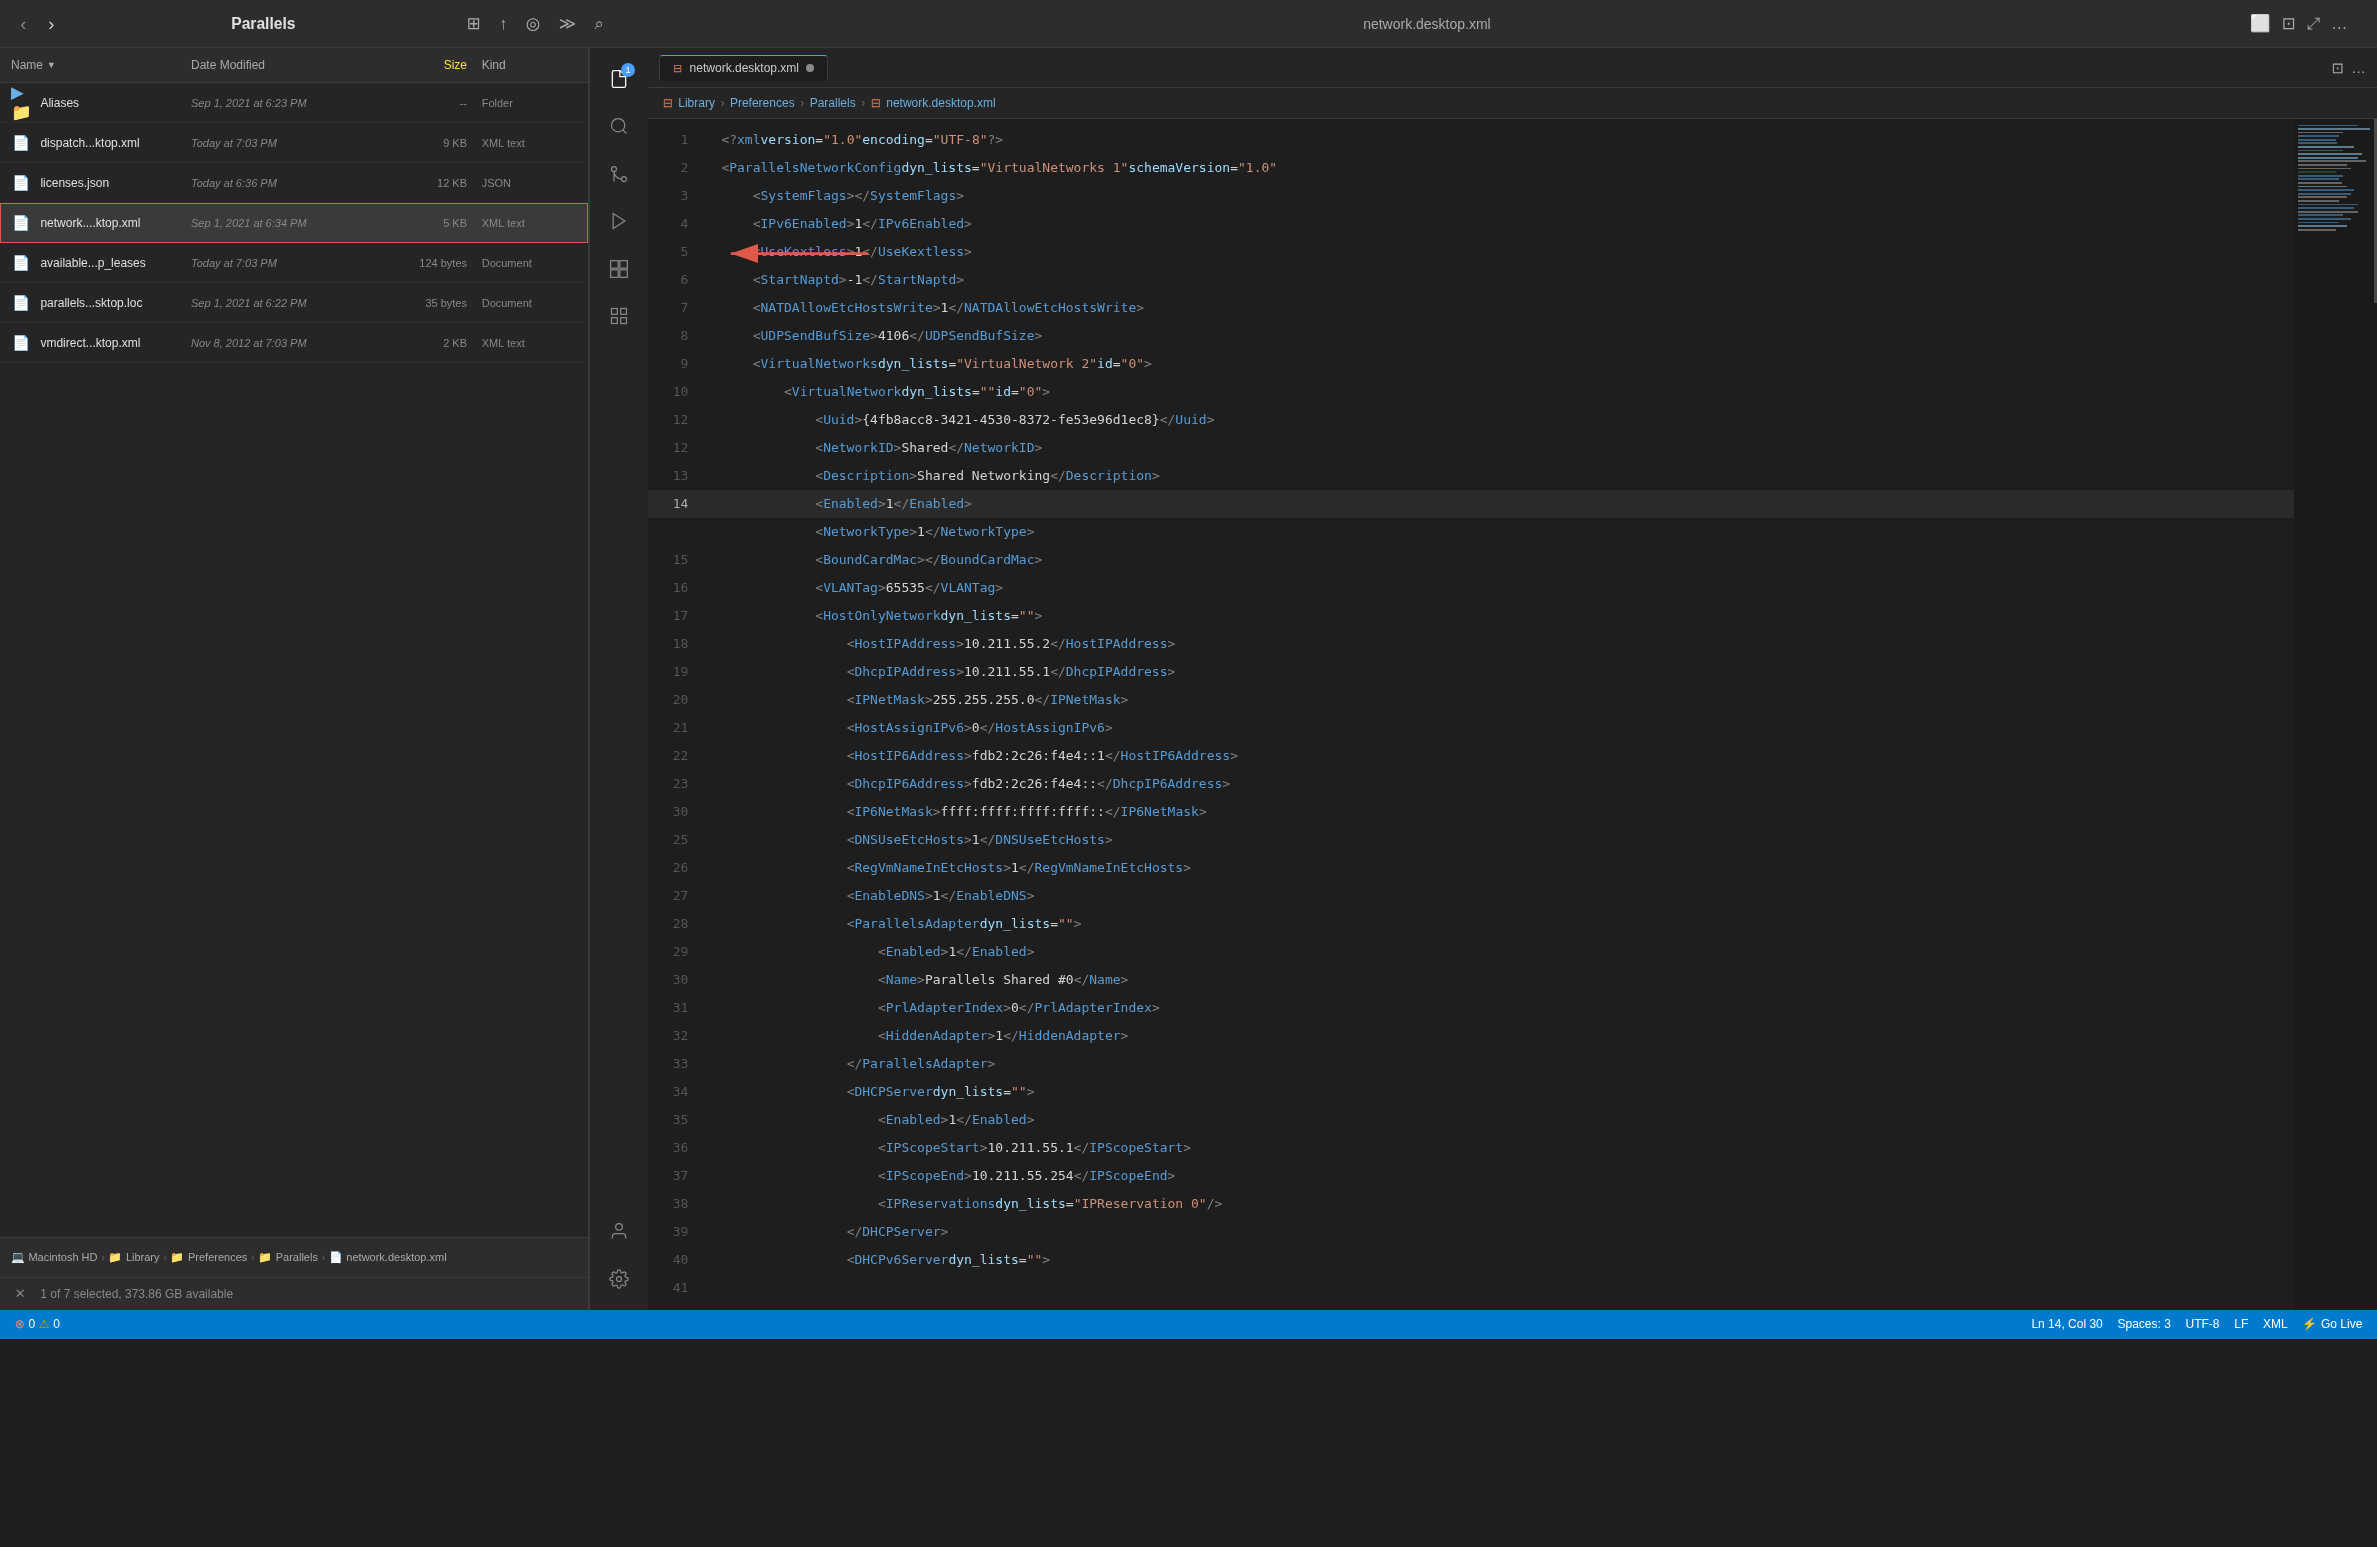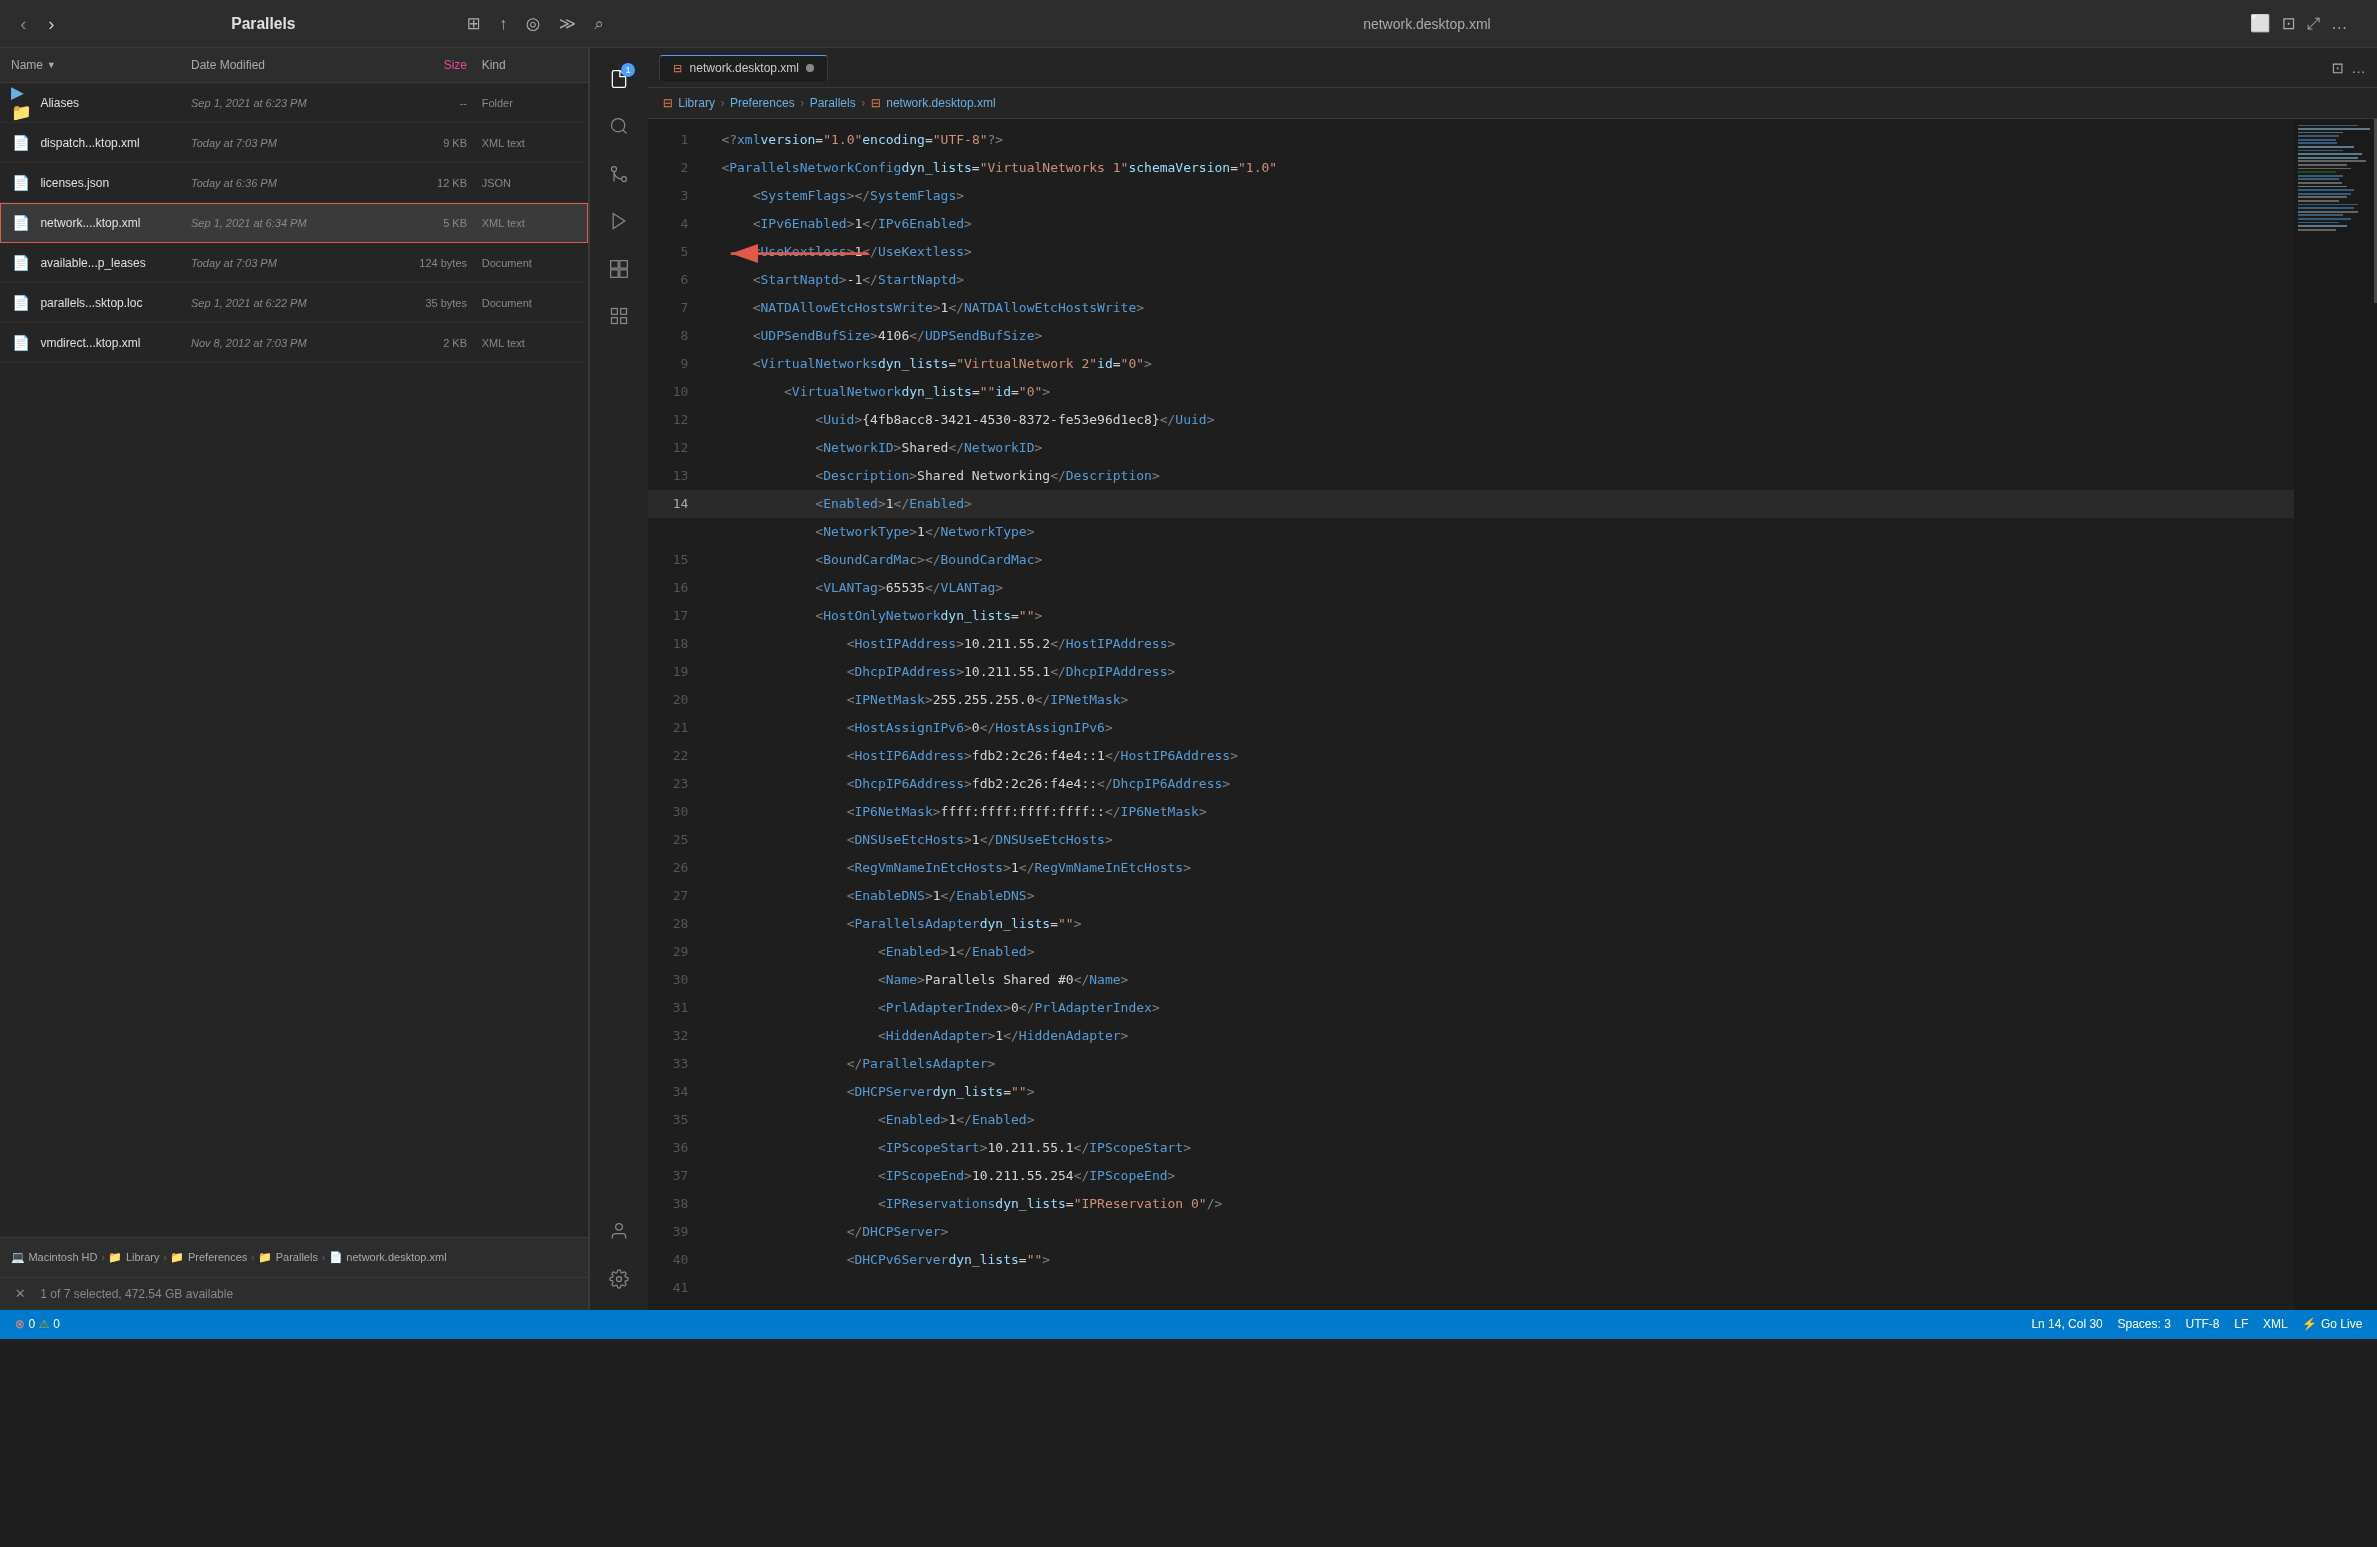--- a/index.html
+++ b/index.html
@@ -79,21 +79,21 @@
     .file-panel-header {
       display: flex;
       align-items: center;
       height: 35px;
       background: #2d2d2d;
       padding: 0 11px;
       border-bottom: 0.9px solid #3a3a3a;
     }
     .col-name { font-size: 12px; color: #aaa; flex: 1; display: flex; align-items: center; gap: 3.7px; }
     .col-date { font-size: 12px; color: #aaa; width: 202px; }
-    .col-size { font-size: 12px; color: #ec4899; width: 74px; text-align: right; }
+    .col-size { font-size: 12px; color: #fde047; width: 74px; text-align: right; }
     .col-kind { font-size: 12px; color: #aaa; width: 110px; padding-left: 14.7px; }
 
     .file-list { flex: 1; overflow-y: auto; }
     .file-row {
       display: flex;
       align-items: center;
       height: 40px;
       padding: 0 11px;
       border-bottom: 0.9px solid #2e2e2e;
       cursor: pointer;
@@ -439,21 +439,21 @@
           <span class="breadcrumb-sep">›</span>
           <div class="breadcrumb-item">
             <span>📄</span>
             <span>network.desktop.xml</span>
           </div>
         </div>
       </div>
 
       <div style="height:33px; background:#2d2d2d; border-top:0.9px solid #3a3a3a; display:flex; align-items:center; padding:0 14.7px;">
         <button style="background:none;border:none;color:#888;font-size:13px;cursor:pointer;margin-right:14.7px;">✕</button>
-        <span style="font-size:12px;color:#888;">1 of 7 selected, 472.54 GB available</span>
+        <span style="font-size:12px;color:#888;">1 of 7 selected, 373.86 GB available</span>
       </div>
     </div>
 
     <div class="activity-bar">
       <div class="activity-icon active" style="position:relative;">
         <svg width="20" height="20" viewBox="0 0 24 24" fill="none" stroke="currentColor" stroke-width="1.5">
           <path d="M13 2H6a2 2 0 00-2 2v16a2 2 0 002 2h12a2 2 0 002-2V9z"></path>
           <polyline points="13 2 13 9 20 9"></polyline>
         </svg>
         <div class="badge">1</div>

